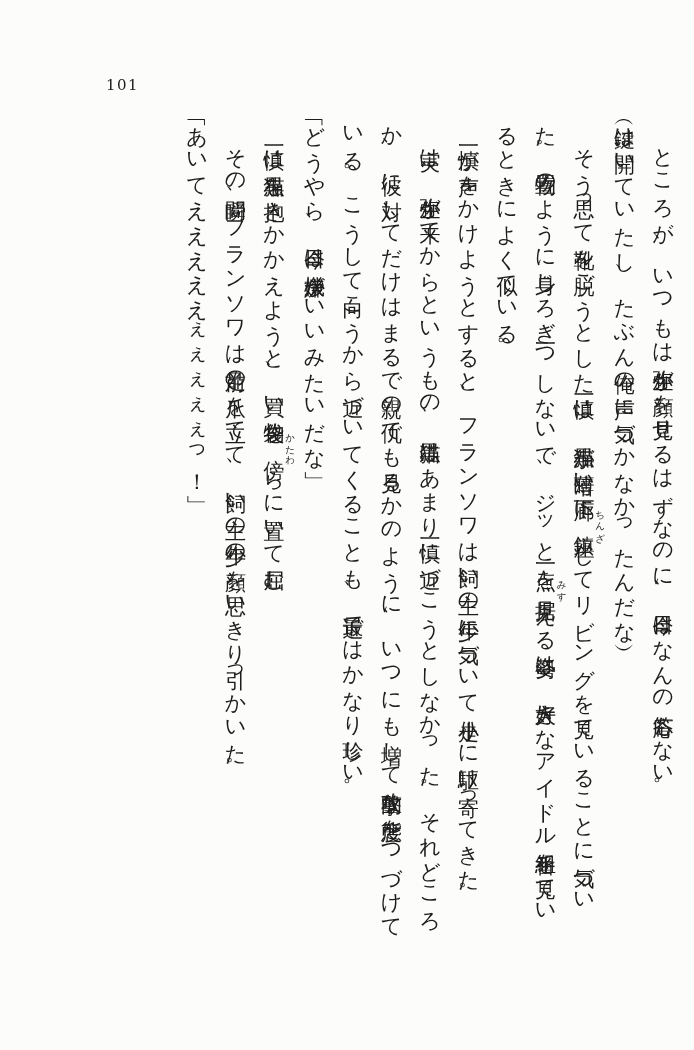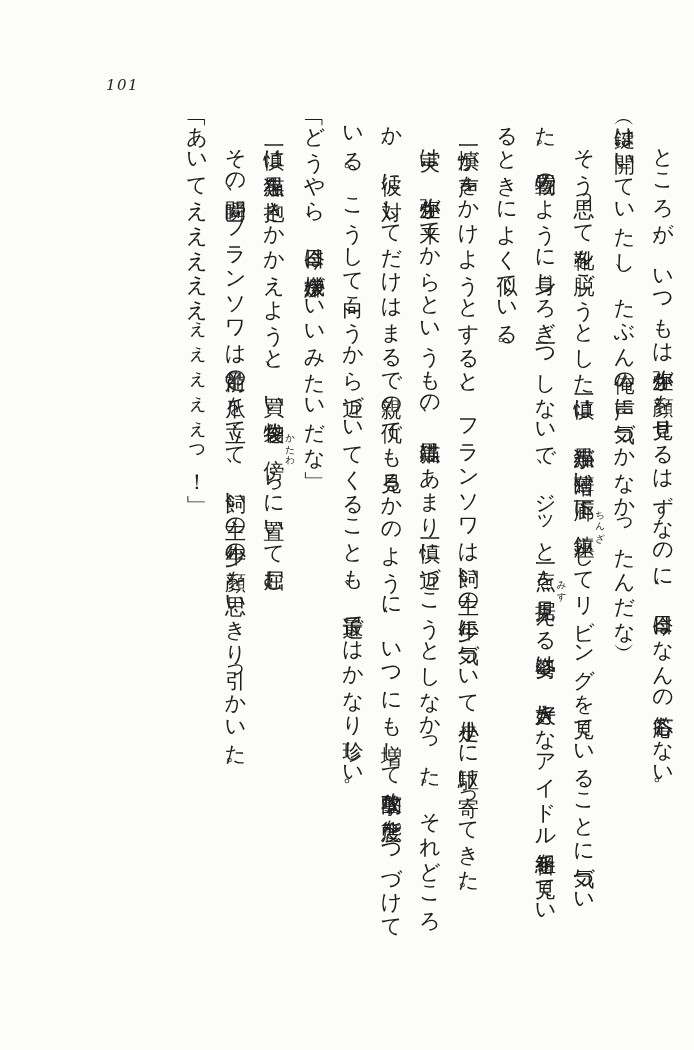--- a/index.html
+++ b/index.html
@@ -15,21 +15,20 @@
   }
   .page {
     position: absolute;
     inset: 0;
   }
   .page-number {
     position: absolute;
     left: 106px;
     top: 76px;
     font-size: 15px;
-    font-style: italic;
     letter-spacing: 1.5px;
     font-family: "DejaVu Serif", "Liberation Serif", serif;
   }
   .text-block {
     position: absolute;
     top: 112px;
     right: 12px;
     width: 616px;
     height: 826px;
     writing-mode: vertical-rl;

